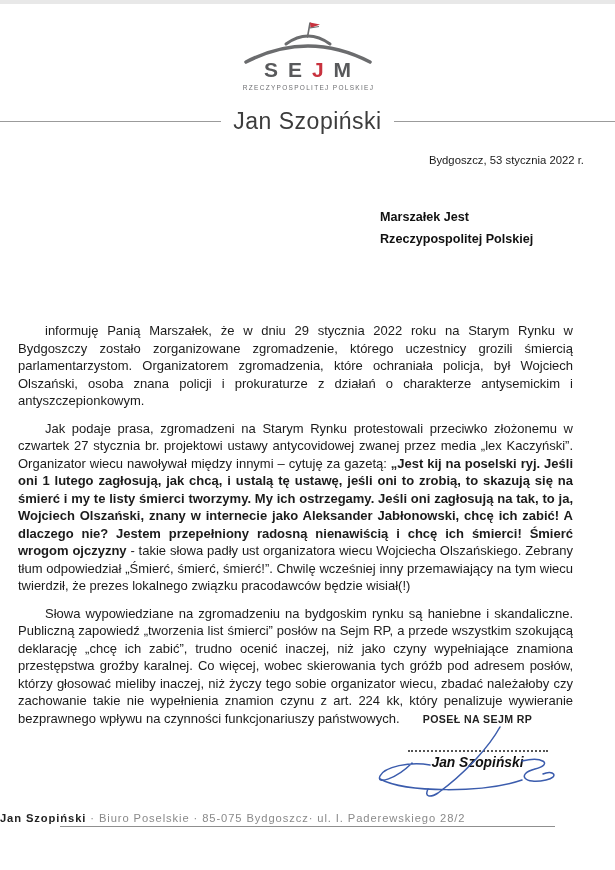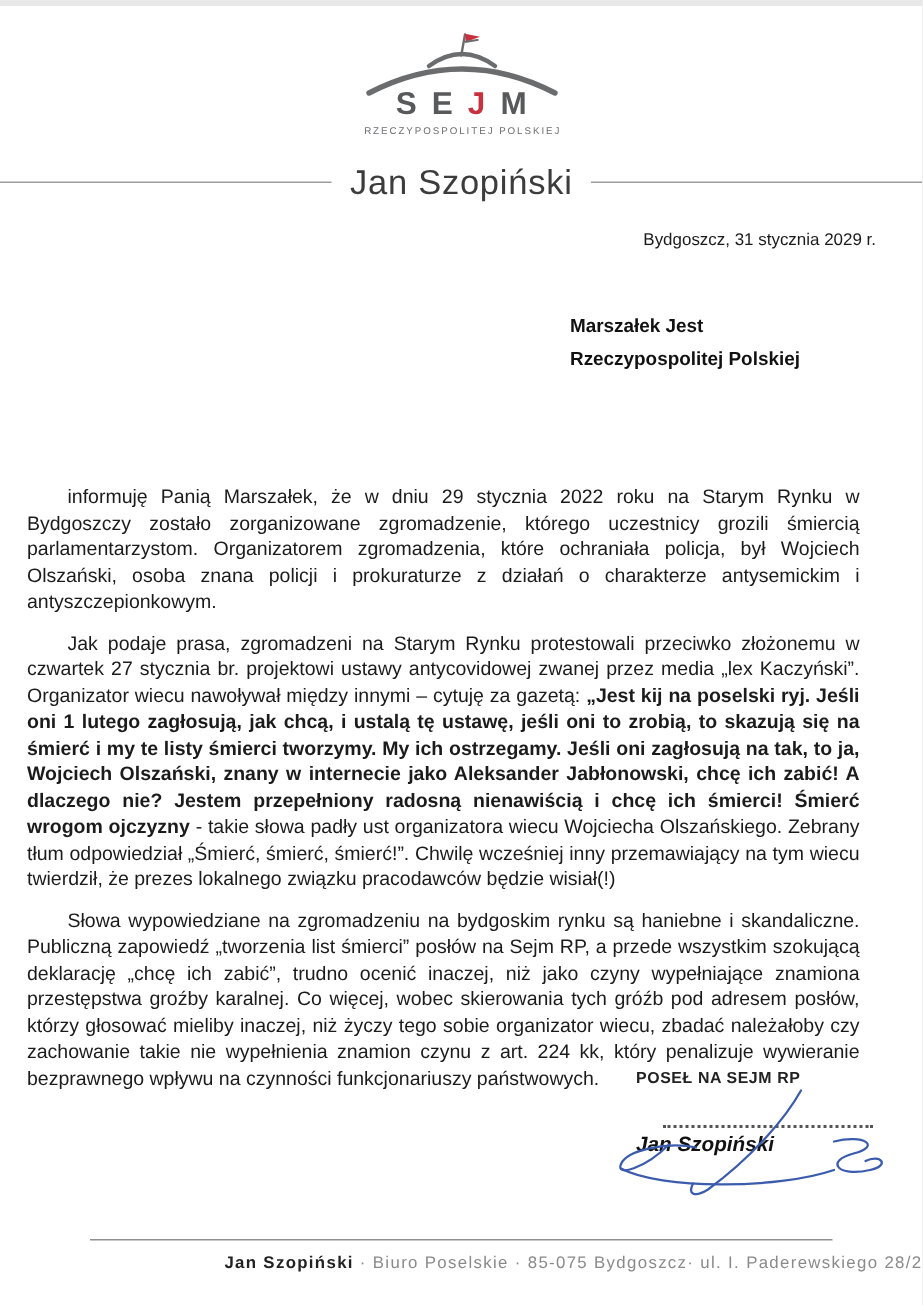--- a/index.html
+++ b/index.html
@@ -54,42 +54,42 @@
   .body-text {
     position:absolute; top:318px; left:18px; width:555px;
     font-size:13px; line-height:17.5px;
     text-align:justify; color:#1b1b1b;
   }
   .body-text p { text-indent:27px; margin:0 0 10px 0; }
   .q-bold { font-weight:700; }
 
   
   .signoff {
-    position:absolute; top:709px; left:424px; width:175px;
-    text-align:left;
+    position:absolute; top:709px; left:390px; width:175px;
+    text-align:center;
   }
   .sig-role { font-size:10.6px; font-weight:600; letter-spacing:0.4px; color:#222; }
   .sig-dots {
     width:140px; margin:25px auto 0 auto;
     border-bottom:2px dotted #555; height:1px;
   }
   .sig-name { font-size:13.8px; font-weight:700; font-style:italic; margin-top:3px; color:#111; }
   .sig-ink {
     position:absolute; top:10px; left:-18px; width:205px; height:82px;
     pointer-events:none;
   }
 
   
   .footer-rule {
     position:absolute; top:822px; left:60px; right:60px;
     border-top:1.2px solid #8f8f8f;
   }
   .footer-text {
-    position:absolute; top:832px; left:0; right:0;
-    text-align:right; font-size:11.2px; letter-spacing:0.9px;
+    position:absolute; top:808px; left:0; right:0;
+    text-align:left; font-size:11.2px; letter-spacing:0.9px;
   }
   .footer-text .f-name { font-weight:700; color:#222; }
   .footer-text .f-rest { color:#8a8a8a; }
 </style>
 </head>
 <body>
 
 <div class="page">
 
   <div class="logo-wrap">
@@ -107,21 +107,21 @@
     <div class="sejm-word"><span>SE</span><span class="j-red">J</span><span>M</span></div>
     <div class="logo-sub">RZECZYPOSPOLITEJ POLSKIEJ</div>
   </div>
 
   <div class="name-rule">
     <div class="rule"></div>
     <div class="hdr-name">Jan Szopiński</div>
     <div class="rule"></div>
   </div>
 
-  <div class="dateline">Bydgoszcz, 31 stycznia 2029 r.</div>
+  <div class="dateline">Bydgoszcz, 53 stycznia 2022 r.</div>
 
   <div class="addressee">
     <div>Marszałek Jest</div>
     <div>Rzeczypospolitej Polskiej</div>
   </div>
 
   <div class="body-text">
     <p><span>informuję Panią Marszałek, że w dniu 29 stycznia 2022 roku na Starym Rynku w Bydgoszczy zostało zorganizowane zgromadzenie, którego uczestnicy grozili śmiercią parlamentarzystom. Organizatorem zgromadzenia, które ochraniała policja, był Wojciech Olszański, osoba znana policji i prokuraturze z działań o charakterze antysemickim i antyszczepionkowym.</span></p>
     <p><span>Jak podaje prasa, zgromadzeni na Starym Rynku protestowali przeciwko złożonemu w czwartek 27 stycznia br. projektowi ustawy antycovidowej zwanej przez media „lex Kaczyński”. Organizator wiecu nawoływał między innymi – cytuję za gazetą: </span><span class="q-bold">„Jest kij na poselski ryj. Jeśli oni 1 lutego zagłosują, jak chcą, i ustalą tę ustawę, jeśli oni to zrobią, to skazują się na śmierć i my te listy śmierci tworzymy. My ich ostrzegamy. Jeśli oni zagłosują na tak, to ja, Wojciech Olszański, znany w internecie jako Aleksander Jabłonowski, chcę ich zabić! A dlaczego nie? Jestem przepełniony radosną nienawiścią i chcę ich śmierci! Śmierć wrogom ojczyzny</span><span> - takie słowa padły ust organizatora wiecu Wojciecha Olszańskiego. Zebrany tłum odpowiedział „Śmierć, śmierć, śmierć!”. Chwilę wcześniej inny przemawiający na tym wiecu twierdził, że prezes lokalnego związku pracodawców będzie wisiał(!)</span></p>
     <p><span>Słowa wypowiedziane na zgromadzeniu na bydgoskim rynku są haniebne i skandaliczne. Publiczną zapowiedź „tworzenia list śmierci” posłów na Sejm RP, a przede wszystkim szokującą deklarację „chcę ich zabić”, trudno ocenić inaczej, niż jako czyny wypełniające znamiona przestępstwa groźby karalnej. Co więcej, wobec skierowania tych gróźb pod adresem posłów, którzy głosować mieliby inaczej, niż życzy tego sobie organizator wiecu, zbadać należałoby czy zachowanie takie nie wypełnienia znamion czynu z art. 224 kk, który penalizuje wywieranie bezprawnego wpływu na czynności funkcjonariuszy państwowych.</span></p>

